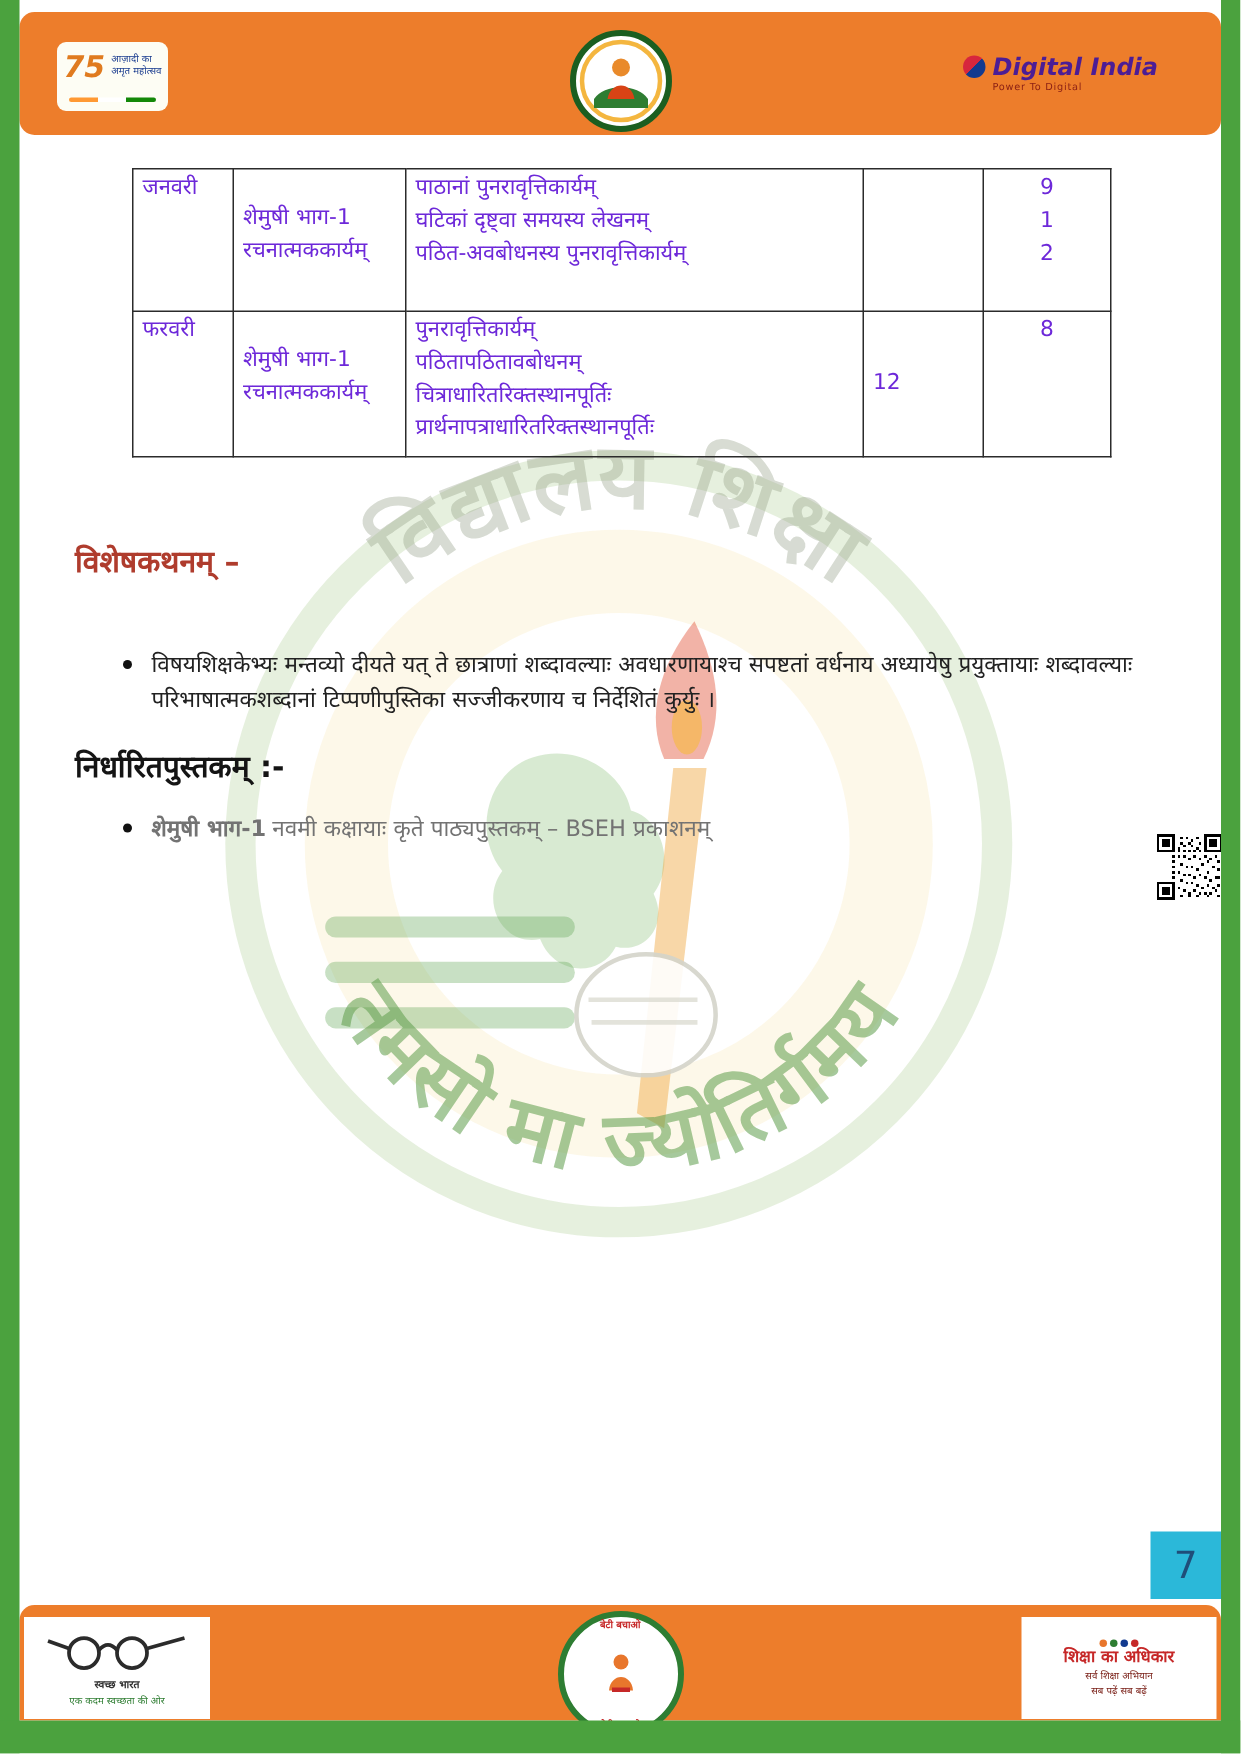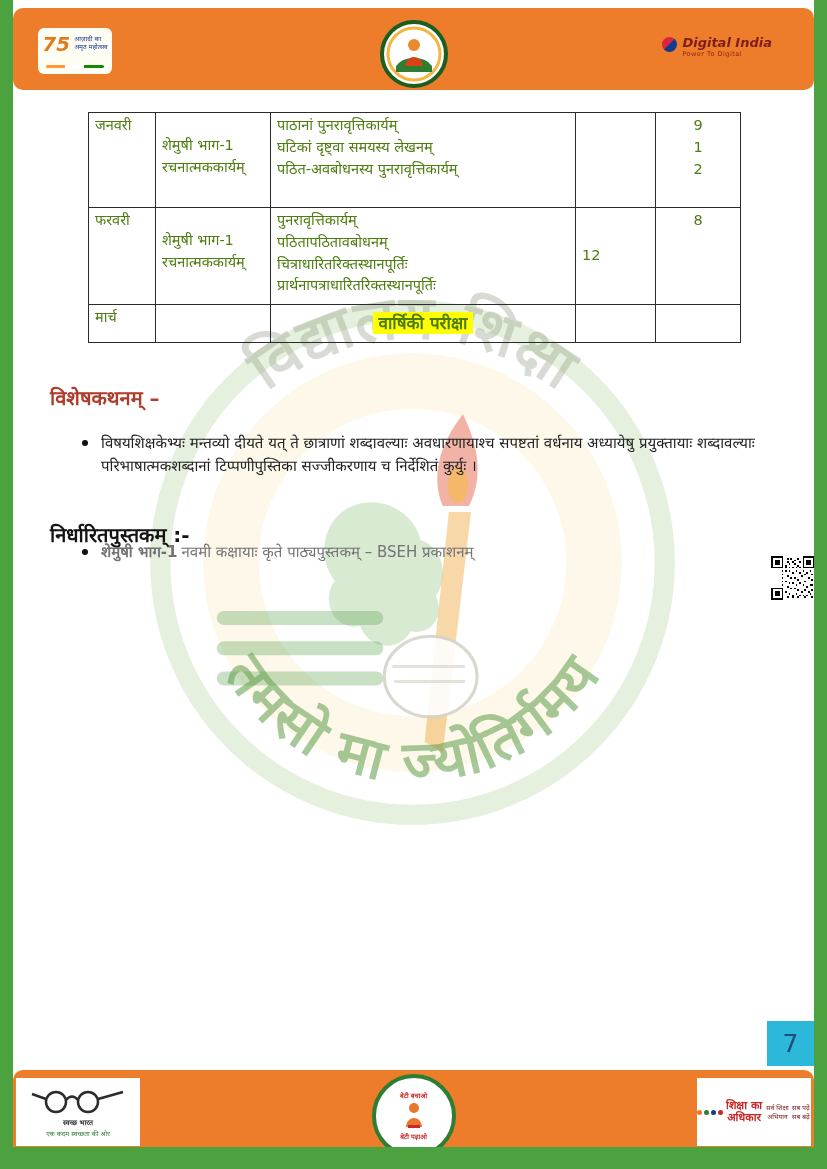--- a/index.html
+++ b/index.html
@@ -35,48 +35,48 @@
 
   .center-emblem {
     position: absolute; left: calc(50% - 34px); top: 12px; width: 68px; height: 68px;
     background: #ffffff; border: 4px solid #1b5e20; border-radius: 50%;
     display: flex; align-items: center; justify-content: center; z-index: 4;
   }
 
   .digital-india { position: absolute; right: 42px; top: 28px; display: flex; gap: 5px; align-items: flex-start; }
   .di-swirl { width: 15px; height: 15px; border-radius: 50%; background: linear-gradient(135deg, #d7263d 50%, #123a8f 50%); margin-top: 1px; }
   .di-text { display: flex; flex-direction: column; }
-  .di-title { font-size: 13px; font-style: italic; font-weight: bold; color: #7f1d1d; line-height: 1.1; }
+  .di-title { font-size: 16px; font-style: italic; font-weight: bold; color: #4c1d95; line-height: 1.1; }
   .di-tag { font-size: 6.5px; color: #8a1f14; letter-spacing: 0.5px; }
 
   
   .watermark { position: absolute; left: 128px; top: 278px; width: 565px; height: 565px; z-index: 0; pointer-events: none; }
   .wm-svg { width: 100%; height: 100%; }
   .wm-arc-text { font-size: 60px; font-weight: bold; fill: #8f9b82; font-family: "DejaVu Sans", sans-serif; }
   .wm-motto { font-size: 56px; font-weight: bold; fill: #5f9e4c; letter-spacing: 2px; font-family: "DejaVu Sans", sans-serif; }
 
   
   .syllabus-table {
     position: absolute; left: 88px; top: 112px; z-index: 2;
     border-collapse: collapse; table-layout: fixed;
   }
   .syllabus-table td {
     border: 1.5px solid #2b2b2b; vertical-align: top;
-    padding: 2px 6px; font-size: 14.5px; line-height: 1.5; color: #4d7c0f;
+    padding: 2px 6px; font-size: 14.5px; line-height: 1.5; color: #6d28d9;
     background: transparent;
   }
   .c-month { font-size: 15px; }
   .book-pad { margin-top: 20px; }
   .c-periods { text-align: left; vertical-align: middle !important; font-size: 15px; }
   .c-marks { text-align: center; }
   .c-exam { text-align: center; vertical-align: middle !important; }
   .exam-highlight { background: #FFFF00; font-weight: bold; font-size: 17px; padding: 1px 5px; }
 
   
-  .sec-heading { position: absolute; z-index: 2; font-size: 20px; font-weight: bold; margin-top: 24px; }
+  .sec-heading { position: absolute; z-index: 2; font-size: 20px; font-weight: bold; }
   #special-heading { left: 50px; top: 360px; color: #AF3C2D; }
   #book-heading { left: 50px; top: 497px; color: #141414; }
 
   .bullet-item { position: absolute; z-index: 2; display: flex; gap: 13px; }
   .bullet-dot { flex: none; width: 6px; height: 6px; border-radius: 50%; background: #111; margin-top: 8px; }
   #special-bullet { left: 82px; top: 416px; width: 706px; margin-top: 16px; }
   #special-bullet .bullet-text { font-size: 15px; line-height: 1.55; color: #222; }
   #book-bullet { left: 82px; top: 541px; }
   #book-bullet .bullet-text { font-size: 15px; color: #737373; }
   #book-bullet .rest { margin-left: 4px; }
@@ -100,27 +100,27 @@
   .swachh-box {
     position: absolute; left: 3px; top: 8px; width: 124px; height: 68px; background: #fff;
     display: flex; flex-direction: column; align-items: center; justify-content: center; gap: 2px;
   }
   .swachh-caption { font-size: 6.5px; color: #2e7d32; white-space: nowrap; text-align: right; }
   .swachh-title { font-size: 7px; color: #333; font-weight: bold; }
 
   .beti-circle {
     position: absolute; left: calc(50% - 42px); top: 4px; width: 84px; height: 84px;
     background: #fff; border: 4px solid #2e7d32; border-radius: 50%; z-index: 6;
+    display: flex; flex-direction: column; align-items: center; justify-content: center; gap: 14px;
+  }
+  .beti-text { font-size: 6.5px; color: #c62828; font-weight: bold; white-space: nowrap; }
+
+  .rte-box {
+    position: absolute; right: 3px; top: 8px; width: 130px; height: 68px; background: #fff;
     display: flex; flex-direction: column; align-items: center; justify-content: center; gap: 1px;
-  }
-  .beti-text { font-size: 6.5px; color: #c62828; font-weight: bold; white-space: nowrap; }
-
-  .rte-box {
-    position: absolute; right: 3px; top: 8px; width: 114px; height: 68px; background: #fff;
-    display: flex; flex-direction: row; align-items: center; justify-content: center; gap: 1px;
     text-align: center;
   }
   .rte-kids { display: flex; gap: 2px; }
   .rte-kids i { width: 5px; height: 5px; border-radius: 50%; display: block; }
   .rte-title { font-size: 11px; font-weight: bold; color: #c62828; line-height: 1.1; }
   .rte-line { font-size: 6.5px; color: #7a2018; }
 </style>
 </head>
 <body>
 
@@ -222,29 +222,20 @@
       <div>पुनरावृत्तिकार्यम्</div>
       <div>पठितापठितावबोधनम्</div>
       <div>चित्राधारितरिक्तस्थानपूर्तिः</div>
       <div>प्रार्थनापत्राधारितरिक्तस्थानपूर्तिः</div>
     </td>
     <td class="c-periods">12</td>
     <td class="c-marks">
       <div>8</div>
     </td>
   </tr>
-  <tr style="height:38px">
-    <td class="c-month"><span>मार्च</span></td>
-    <td></td>
-    <td class="c-exam">
-      <span class="exam-highlight">वार्षिकी परीक्षा</span>
-    </td>
-    <td></td>
-    <td></td>
-  </tr>
   </tbody>
 </table>
 
 <h2 class="sec-heading" id="special-heading">विशेषकथनम् –</h2>
 <div class="bullet-item" id="special-bullet">
   <span class="bullet-dot"></span>
   <span class="bullet-text">विषयशिक्षकेभ्यः मन्तव्यो दीयते यत् ते छात्राणां शब्दावल्याः अवधारणायाश्च सपष्टतां वर्धनाय अध्यायेषु प्रयुक्तायाः शब्दावल्याः परिभाषात्मकशब्दानां टिप्पणीपुस्तिका सज्जीकरणाय च निर्देशितं कुर्युः ।</span>
 </div>
 
 <h2 class="sec-heading" id="book-heading">निर्धारितपुस्तकम् :-</h2>

